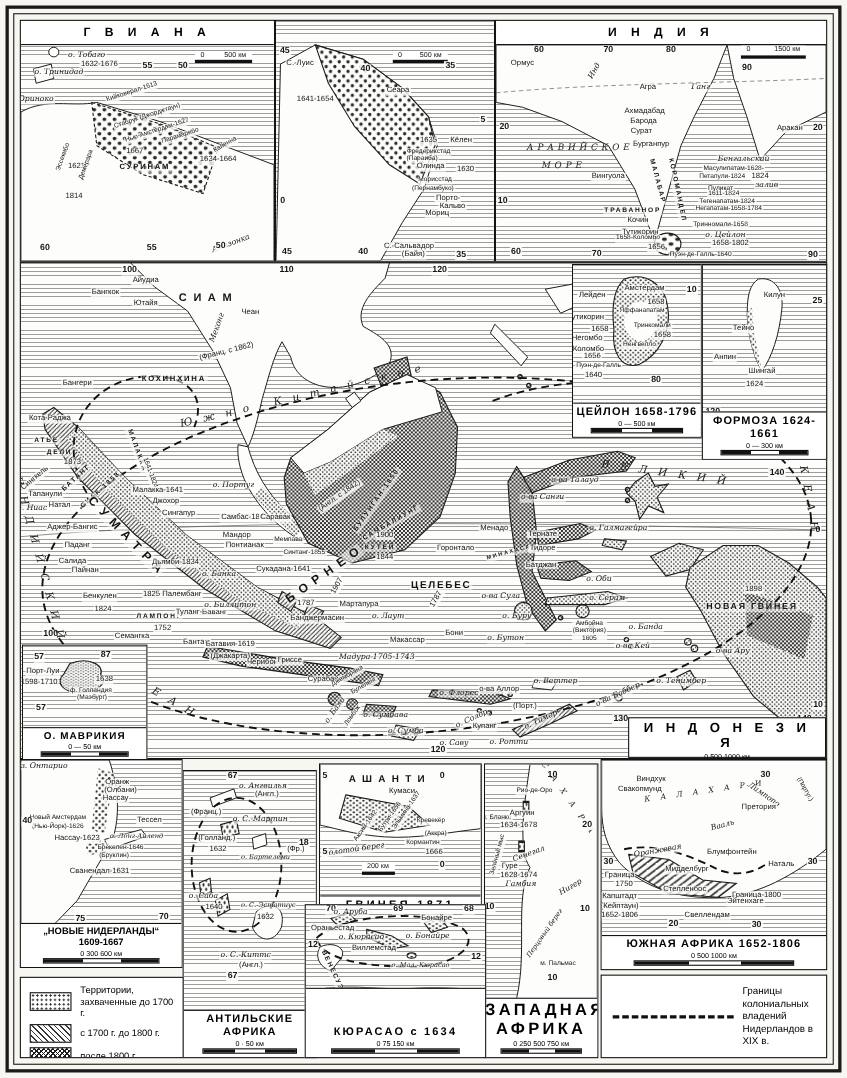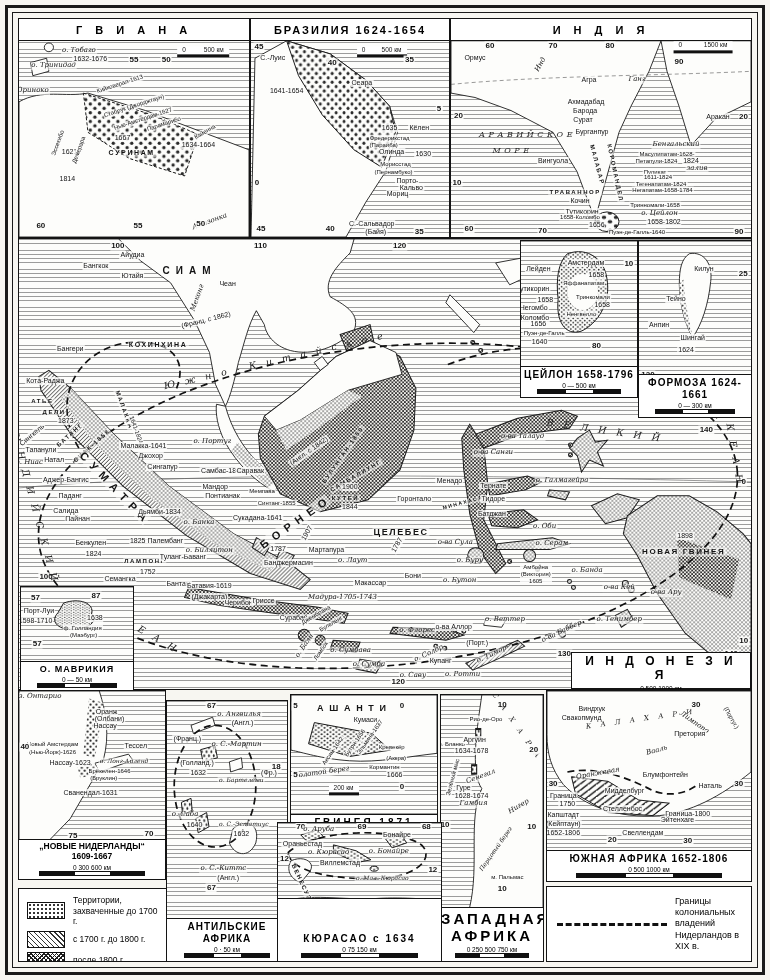--- a/index.html
+++ b/index.html
@@ -225,21 +225,21 @@
         <span class="lbl " style="left: 64.8%; top: 54.8%;">Тернате</span>
         <span class="lbl " style="left: 64.8%; top: 57.8%;">Тидоре</span>
         <span class="lbl " style="left: 64.6%; top: 61%;">Батджан</span>
         <span class="lbl i" style="left: 74.2%; top: 53.7%;">о. Галмагейра</span>
         <span class="lbl i" style="left: 71.8%; top: 64%;">о. Оби</span>
         <span class="lbl i" style="left: 72.8%; top: 67.8%;">о. Серам</span>
         <span class="lbl " style="left: 70.6%; top: 74.5%; font-size: 6px;">Амбойна
 (Виктория)
 1605</span>
         <span class="lbl i" style="left: 77.6%; top: 73.8%;">о. Банда</span>
-        <span class="lbl i" style="left: 76%; top: 77.6%; margin-left: 44px;">о-ва Кей</span>
+        <span class="lbl i" style="left: 76%; top: 77.6%;">о-ва Кей</span>
         <span class="lbl i" style="left: 88.4%; top: 78.6%;">о-ва Ару</span>
         <span class="lbl i" style="left: 82%; top: 84.6%;">о. Тенимбер</span>
         <span class="lbl i" style="left: 74.2%; top: 87.4%; transform: translate(-50%, -50%) rotate(-25deg);">о-ва Баббер</span>
         <span class="lbl sp" style="left: 90.8%; top: 69.5%; font-size: 8px;">НОВАЯ ГВИНЕЯ</span>
         <span class="lbl " style="left: 91%; top: 66%;">1898</span>
         <span class="lbl num" style="left: 93.9%; top: 42.5%;">140</span>
         <span class="lbl num" style="left: 99%; top: 54%;">0</span>
         <span class="lbl num" style="left: 99%; top: 89.4%;">10</span>
         <span class="lbl num" style="left: 74.5%; top: 92.3%;">130</span>
         <span class="lbl num" style="left: 97.3%; top: 92.3%;">140</span>
@@ -319,21 +319,20 @@
         <span class="lbl " style="left: 79%; top: 74.5%;">Порто-</span>
         <span class="lbl " style="left: 81%; top: 77.5%;">Кальво</span>
         <span class="lbl " style="left: 74%; top: 80.5%;">Мориц</span>
         <span class="lbl num" style="left: 3%; top: 75%;">0</span>
         <span class="lbl num" style="left: 5%; top: 96.5%;">45</span>
         <span class="lbl num" style="left: 40%; top: 96.5%;">40</span>
         <span class="lbl " style="left: 61%; top: 94%;">С.-Сальвадор</span>
         <span class="lbl " style="left: 63%; top: 97.6%;">(Байя)</span>
         <span class="lbl num" style="left: 85%; top: 97.6%;">35</span>
       </div>
-    <div class="titleband" style="letter-spacing:2px;">БРАЗИЛИЯ 1624-1654</div>
   </div>
 
   <div class="inset" style="left:450px;top:18px;width:302px;height:220px;">
     <div class="sea"></div>
     <svg class="mapsvg" viewBox="0 0 100 100" preserveAspectRatio="none">
       <path class="land" d="M0,10 L70,10 L66,24 L60,40 L56,52 L48,92 L42,70 L34,52 L20,42 L8,36 L0,34 Z"></path>
       <path class="land" d="M70,10 L100,10 L100,38 L88,46 L80,58 L76,40 L72,24 Z"></path>
       <ellipse cx="52" cy="93" rx="4" ry="4.5" fill="url(#ps)" stroke="#1c1c1c"></ellipse>
       <path class="thin" d="M0,30 C30,26 70,26 100,24" stroke-dasharray="4 3"></path>
     </svg>

